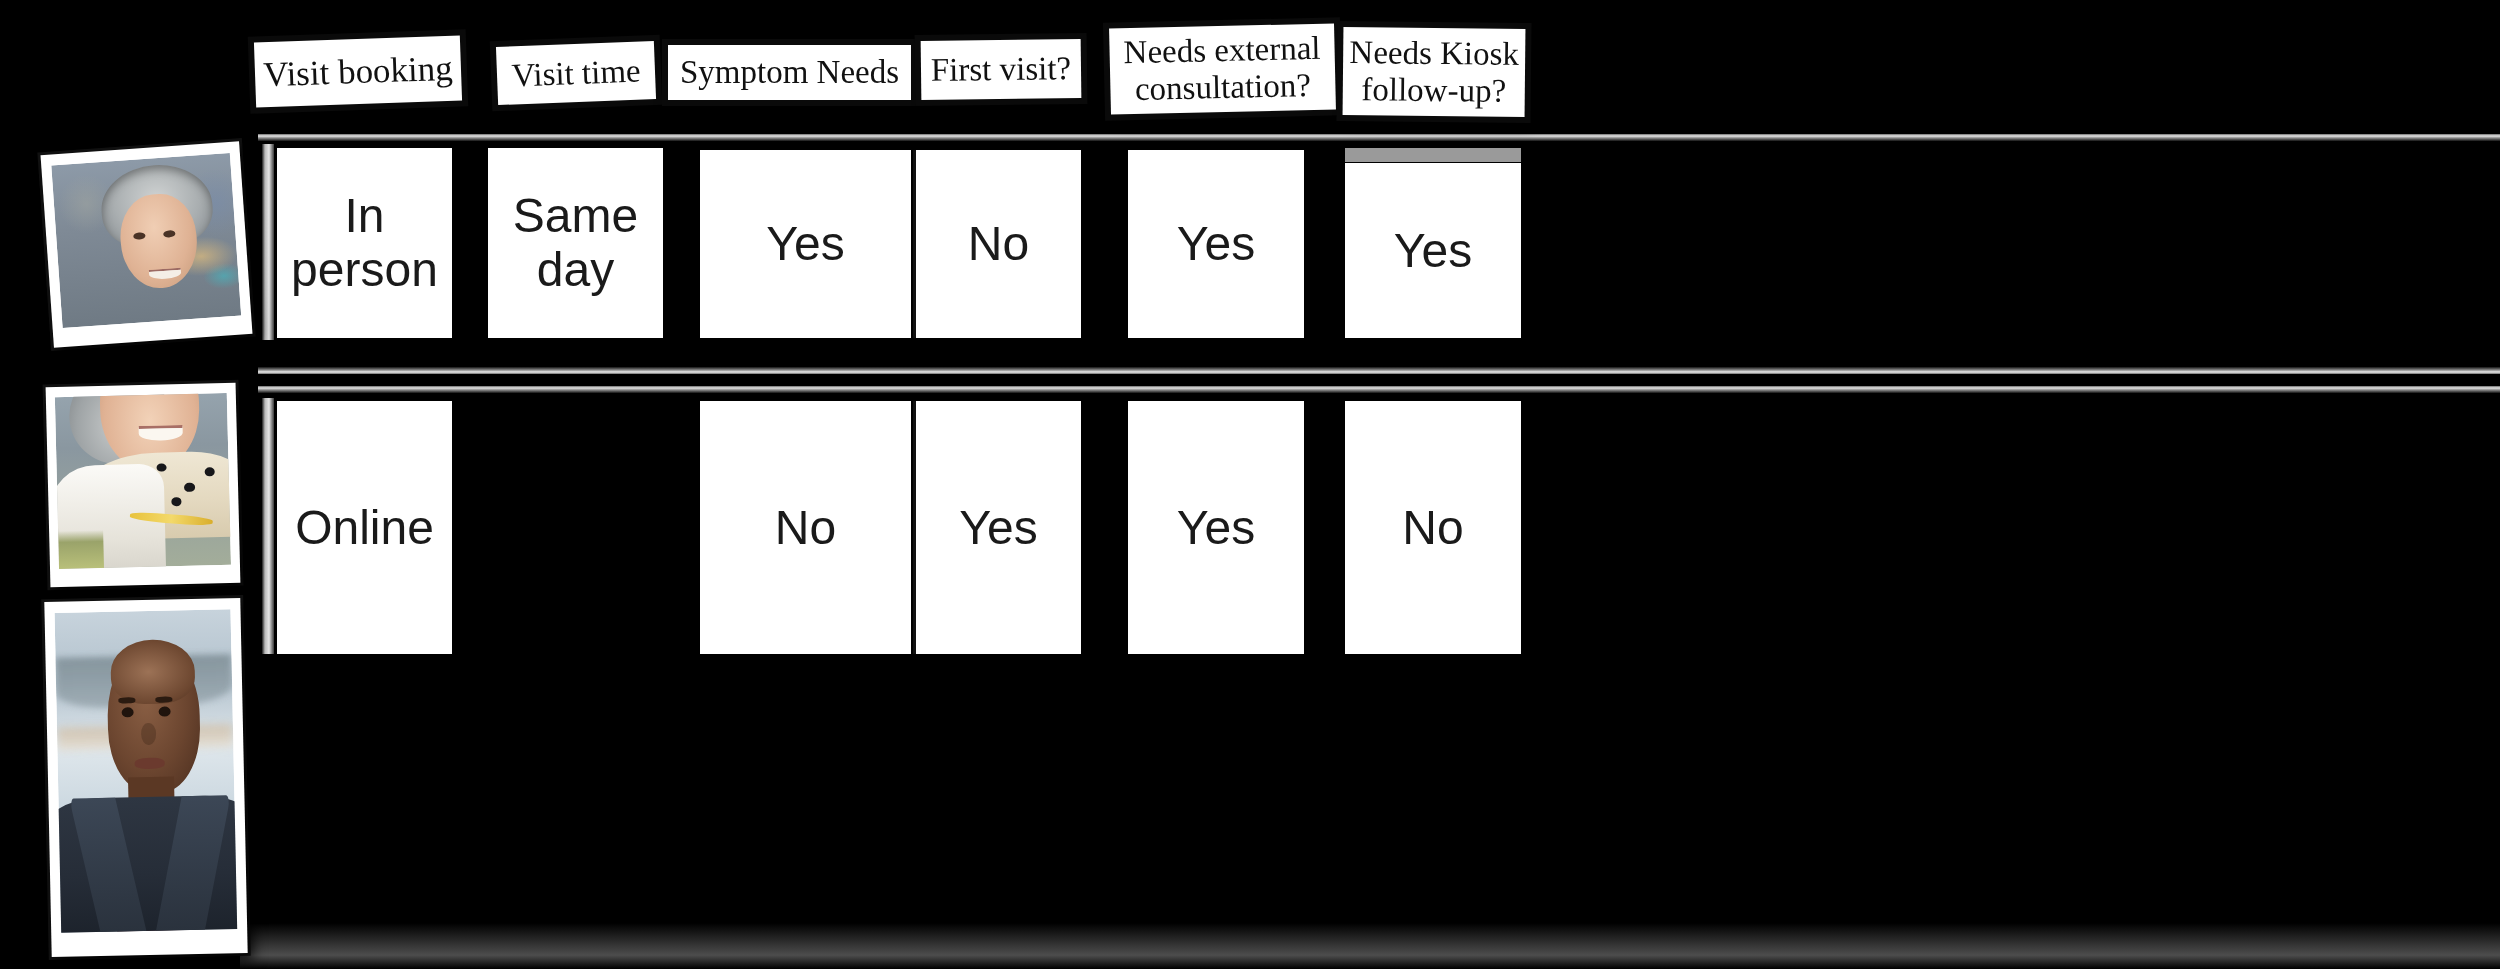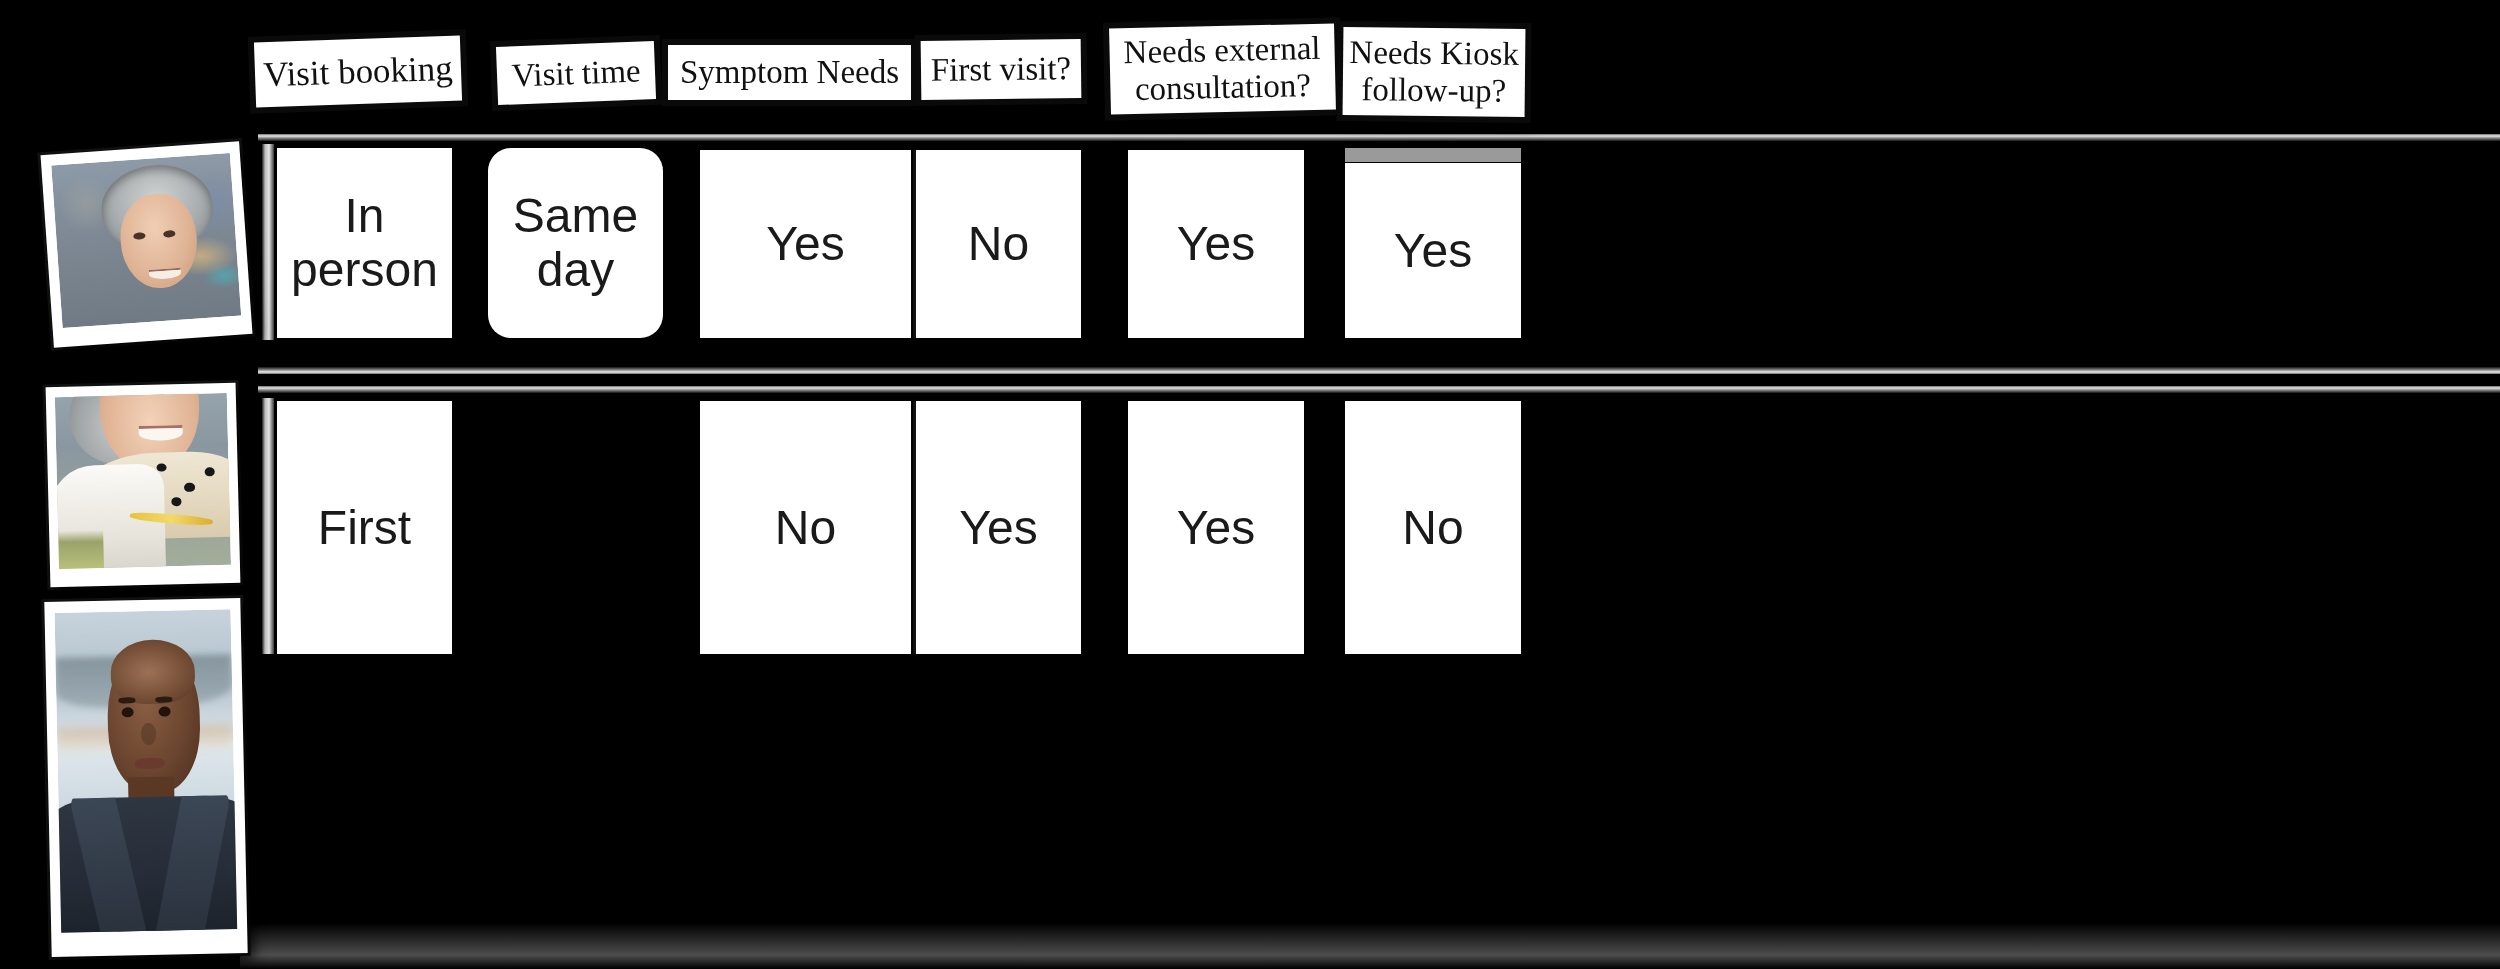--- a/index.html
+++ b/index.html
@@ -186,21 +186,21 @@
 
     <div class="row" id="row-1">
 
       <div class="edge-band" style="top:0px;"></div>
       <div class="gutter" style="left:262px;top:10px;height:196px;"></div>
 
       <div class="cell" style="left:277px;top:14px;width:175px;height:190px;">
         <span>In person</span>
       </div>
 
-      <div class="cell" style="left:488px;top:14px;width:175px;height:190px;border-radius:23px;">
+      <div class="cell" style="left:488px;top:14px;width:175px;height:190px;">
         <span>Same day</span>
       </div>
 
       <div class="cell" style="left:700px;top:16px;width:211px;height:188px;">
         <span>Yes</span>
       </div>
       <div class="divider" style="left:913px;top:16px;height:188px;"></div>
       <div class="cell" style="left:916px;top:16px;width:165px;height:188px;">
         <span>No</span>
       </div>
@@ -216,21 +216,21 @@
 
       <div class="edge-band lower" style="top:233px;"></div>
     </div>
 
     <div class="row" id="row-2">
 
       <div class="edge-band" style="top:0px;"></div>
       <div class="gutter" style="left:262px;top:12px;height:256px;"></div>
 
       <div class="cell" style="left:277px;top:15px;width:175px;height:253px;">
-        <span>First</span>
+        <span>Online</span>
       </div>
 
 
       <div class="cell" style="left:700px;top:15px;width:211px;height:253px;">
         <span>No</span>
       </div>
       <div class="divider" style="left:913px;top:15px;height:253px;"></div>
       <div class="cell" style="left:916px;top:15px;width:165px;height:253px;">
         <span>Yes</span>
       </div>

